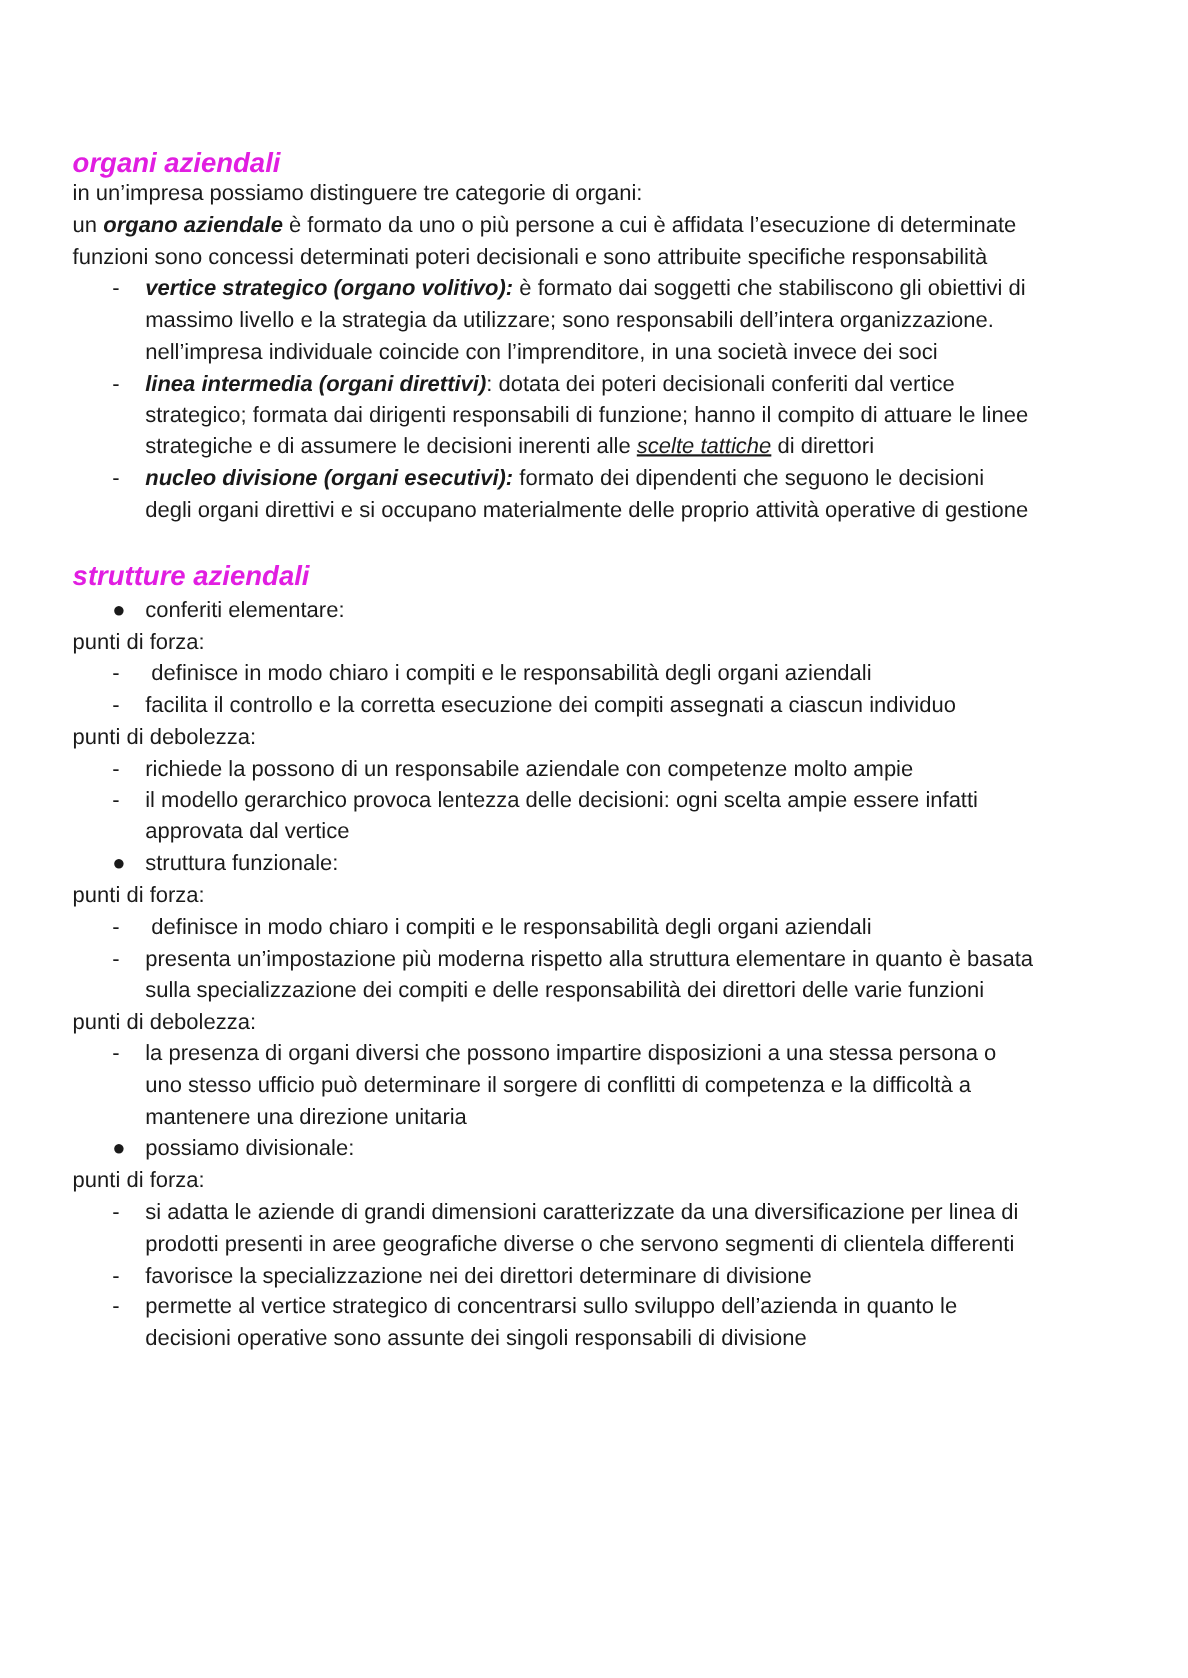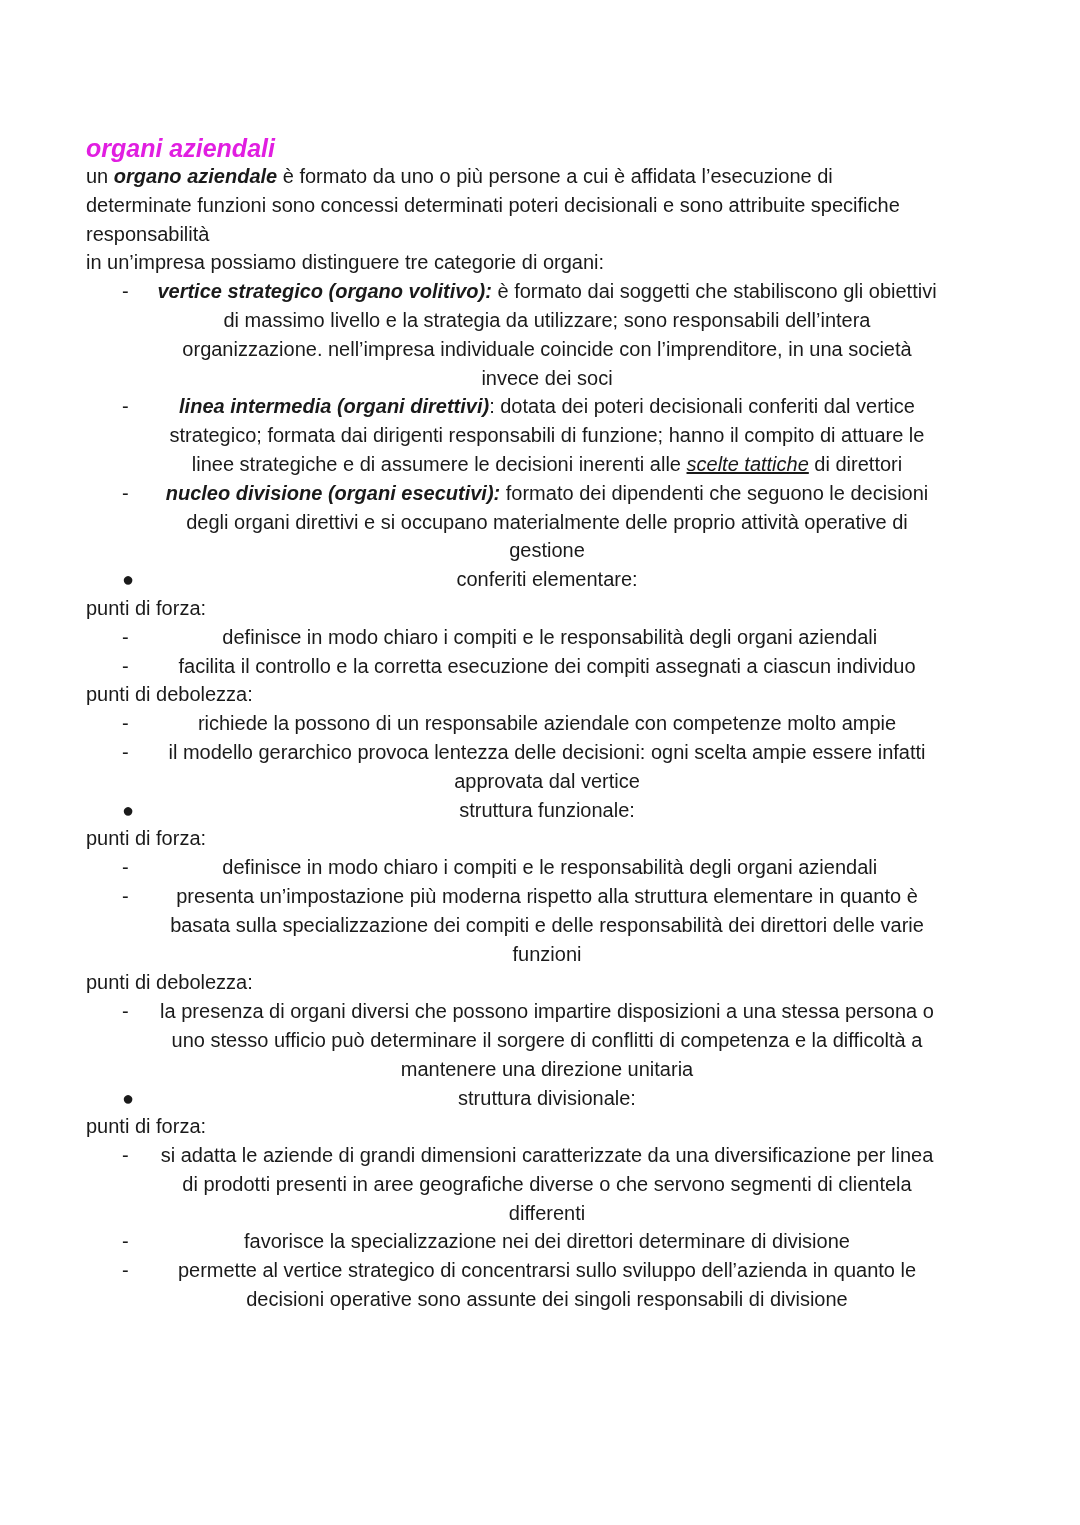--- a/index.html
+++ b/index.html
@@ -2,21 +2,21 @@
 <html lang="it"><head>
 <meta charset="utf-8">
 <style>
   html, body { margin: 0; padding: 0; background: #ffffff; }
   .page {
     position: relative;
     width: 1080px;
     height: 1414px;
     background: #ffffff;
     box-sizing: border-box;
-    padding: 134px 138px 0 86px;
+    padding: 134px 138px 0 66px;
     font-family: "Liberation Sans", "DejaVu Sans", sans-serif;
     font-size: 20px;
     line-height: 28.8px;
     color: #1a1a1a;
     overflow: hidden;
   }
   .heading {
     margin: 0;
     font-size: 25px;
     line-height: 28px;
@@ -29,53 +29,54 @@
     line-height: 33px;
   }
   .para { margin: 0; white-space: pre-wrap; }
   .li { display: flex; align-items: flex-start; }
   .li .marker {
     flex: none;
     width: 30px;
     margin-left: 36px;
     white-space: pre;
   }
-  .li .li-text { flex: 1; white-space: pre-wrap; text-align: center; }
+  .li .li-text { flex: 1; white-space: pre-wrap; }
   .bi { font-weight: bold; font-style: italic; }
   .iul { font-style: italic; text-decoration: underline; }
 </style>
 </head>
 <body>
 
 <div class="page">
 
   <section>
     <h2 class="heading">organi aziendali</h2>
 
+    <p class="para">in un’impresa possiamo distinguere tre categorie di organi:</p>
+
     <p class="para"><span>un </span><span class="bi">organo aziendale</span><span> è formato da uno o più persone a cui è affidata l’esecuzione di determinate funzioni sono concessi determinati poteri decisionali e sono attribuite specifiche responsabilità</span></p>
-
-    <p class="para">in un’impresa possiamo distinguere tre categorie di organi:</p>
 
     <div class="li">
       <span class="marker">-</span>
       <div class="li-text"><span class="bi">vertice strategico (organo volitivo):</span><span> è formato dai soggetti che stabiliscono gli obiettivi di massimo livello e la strategia da utilizzare; sono responsabili dell’intera organizzazione. nell’impresa individuale coincide con l’imprenditore, in una società invece dei soci</span></div>
     </div>
 
     <div class="li">
       <span class="marker">-</span>
       <div class="li-text"><span class="bi">linea intermedia (organi direttivi)</span><span>: dotata dei poteri decisionali conferiti dal vertice strategico; formata dai dirigenti responsabili di funzione; hanno il compito di attuare le linee strategiche e di assumere le decisioni inerenti alle </span><span class="iul">scelte tattiche</span><span> di direttori</span></div>
     </div>
 
     <div class="li">
       <span class="marker">-</span>
       <div class="li-text"><span class="bi">nucleo divisione (organi esecutivi):</span><span> formato dei dipendenti che seguono le decisioni degli organi direttivi e si occupano materialmente delle proprio attività operative di gestione</span></div>
     </div>
   </section>
 
   <section>
+    <h2 class="heading spaced">strutture aziendali</h2>
 
     <div class="li">
       <span class="marker">●</span>
       <div class="li-text">conferiti elementare:</div>
     </div>
     <p class="para">punti di forza:</p>
     <div class="li">
       <span class="marker">-</span>
       <div class="li-text"> definisce in modo chiaro i compiti e le responsabilità degli organi aziendali</div>
     </div>
@@ -107,21 +108,21 @@
       <div class="li-text">presenta un’impostazione più moderna rispetto alla struttura elementare in quanto è basata sulla specializzazione dei compiti e delle responsabilità dei direttori delle varie funzioni</div>
     </div>
     <p class="para">punti di debolezza:</p>
     <div class="li">
       <span class="marker">-</span>
       <div class="li-text">la presenza di organi diversi che possono impartire disposizioni a una stessa persona o uno stesso ufficio può determinare il sorgere di conflitti di competenza e la difficoltà a mantenere una direzione unitaria</div>
     </div>
 
     <div class="li">
       <span class="marker">●</span>
-      <div class="li-text">struttura divisionale:</div>
+      <div class="li-text">possiamo divisionale:</div>
     </div>
     <p class="para">punti di forza:</p>
     <div class="li">
       <span class="marker">-</span>
       <div class="li-text">si adatta le aziende di grandi dimensioni caratterizzate da una diversificazione per linea di prodotti presenti in aree geografiche diverse o che servono segmenti di clientela differenti</div>
     </div>
     <div class="li">
       <span class="marker">-</span>
       <div class="li-text">favorisce la specializzazione nei dei direttori determinare di divisione</div>
     </div>

